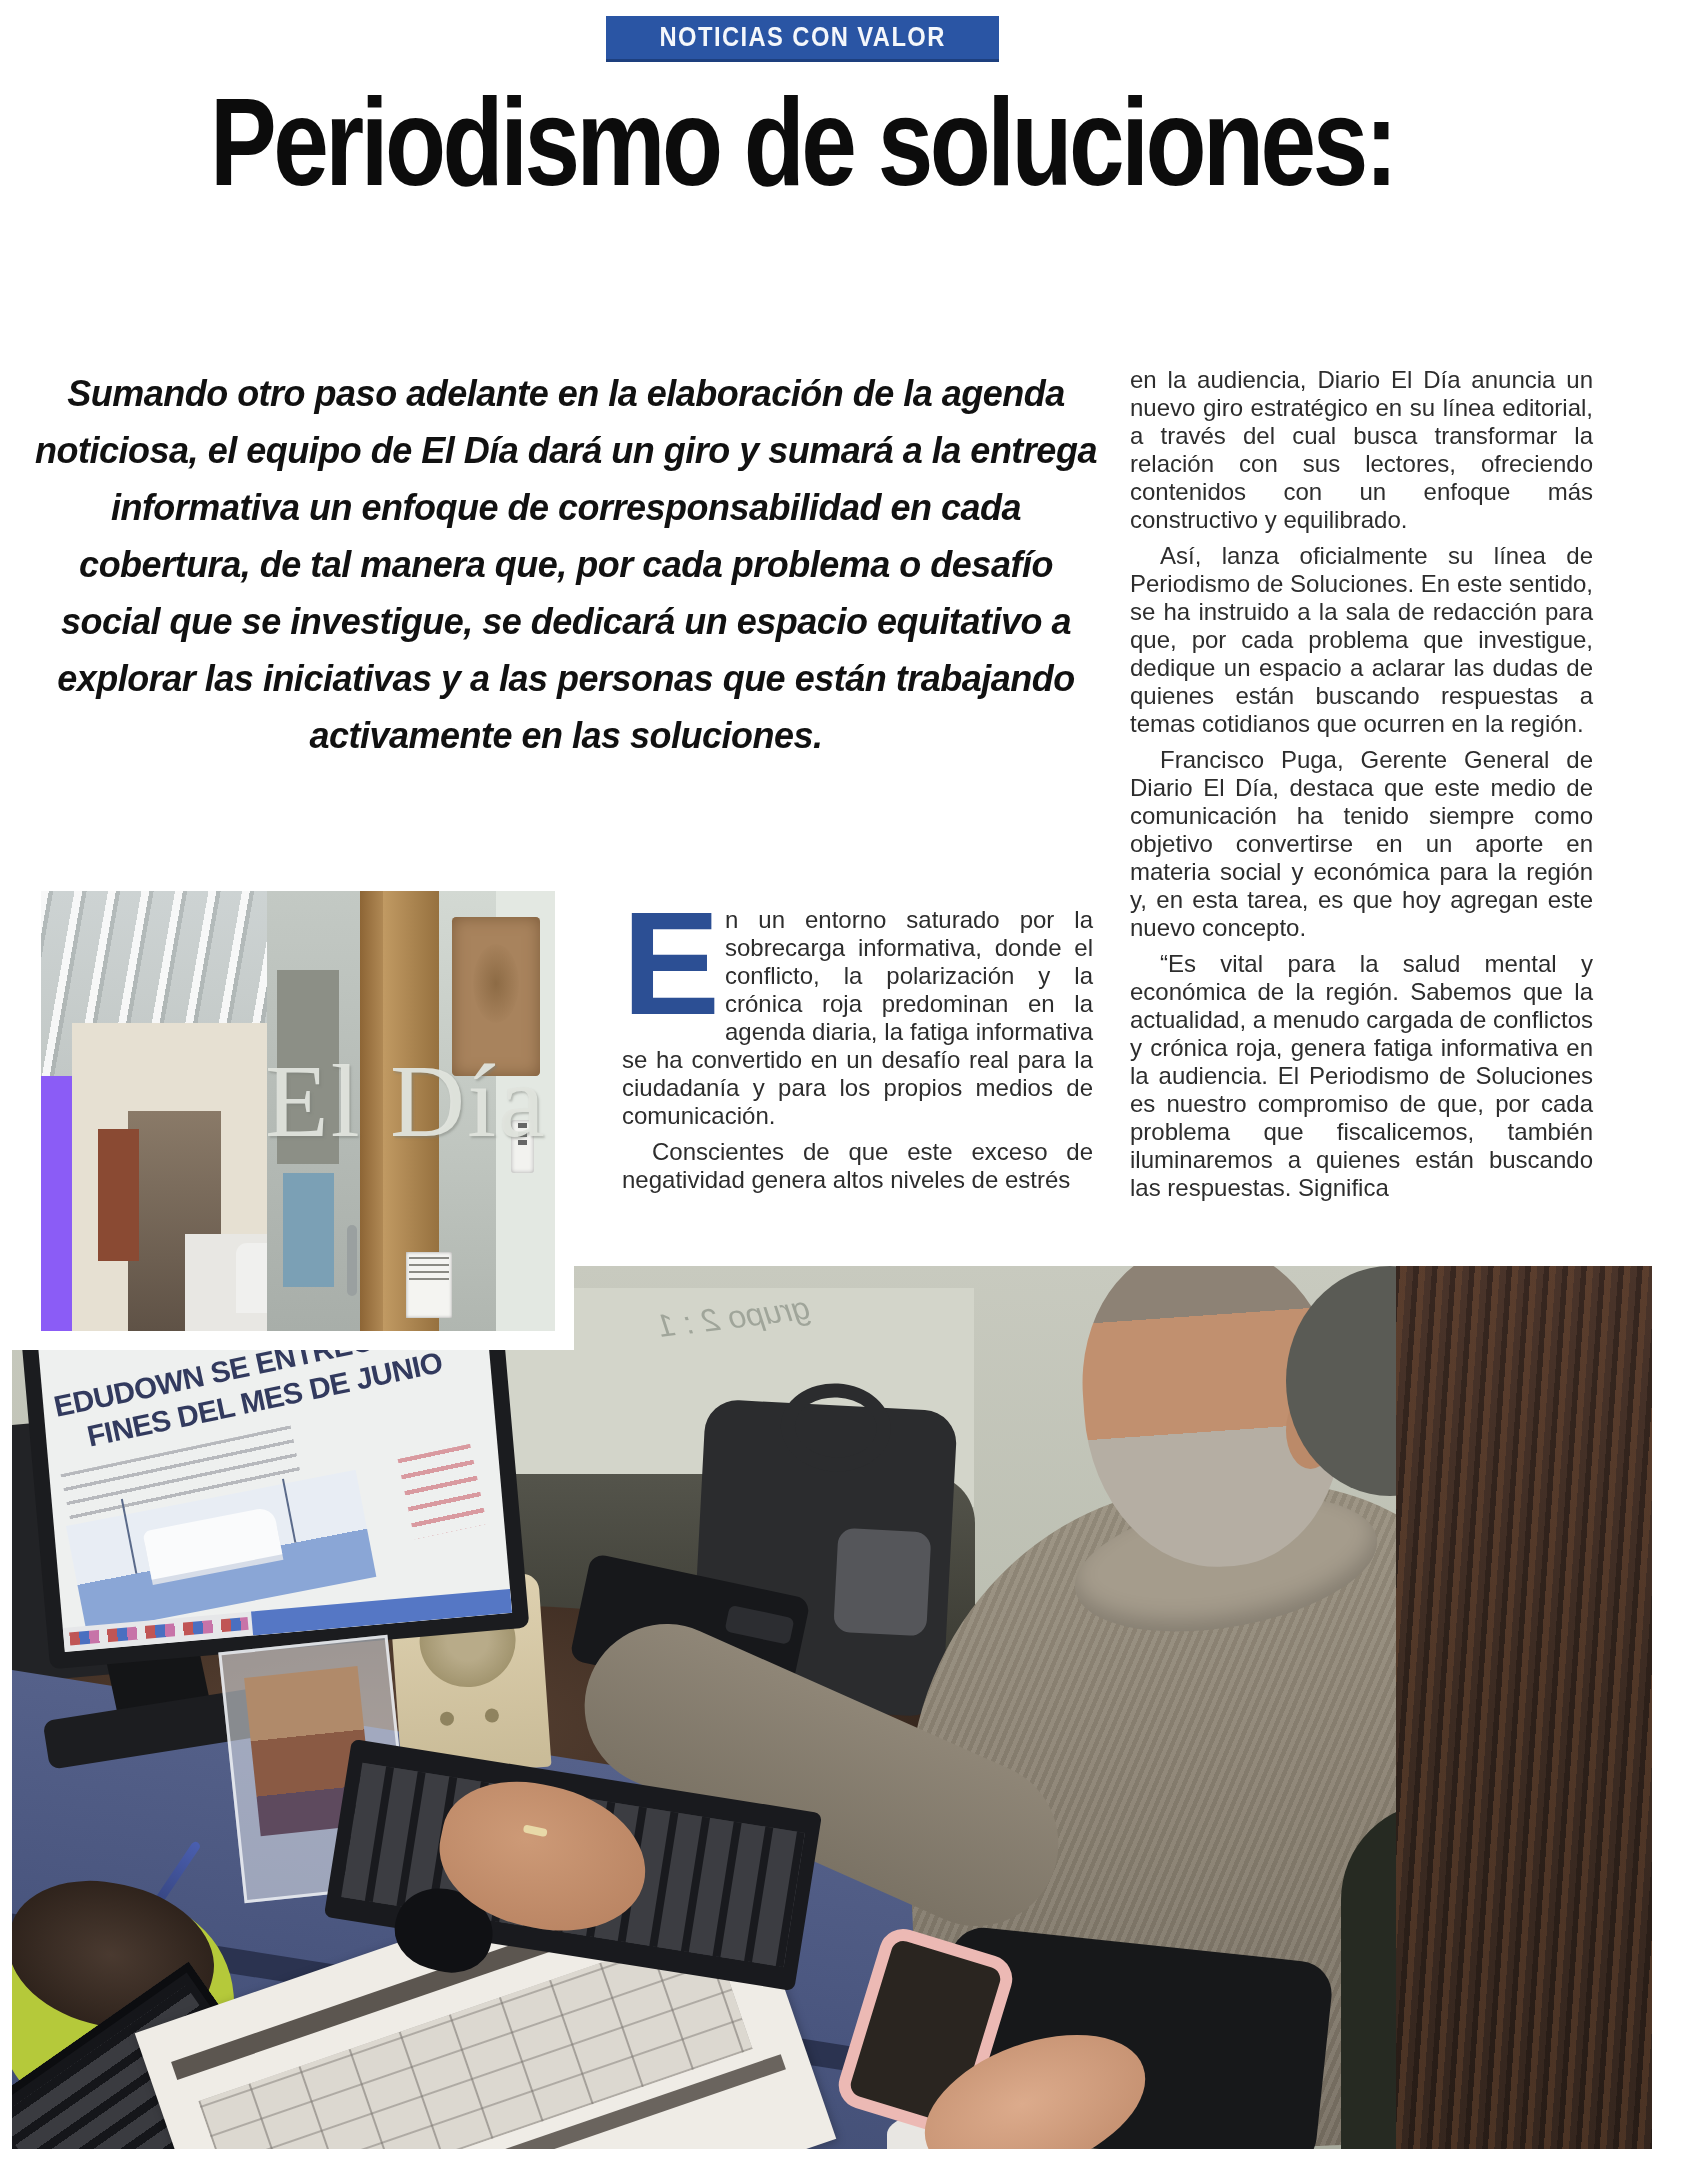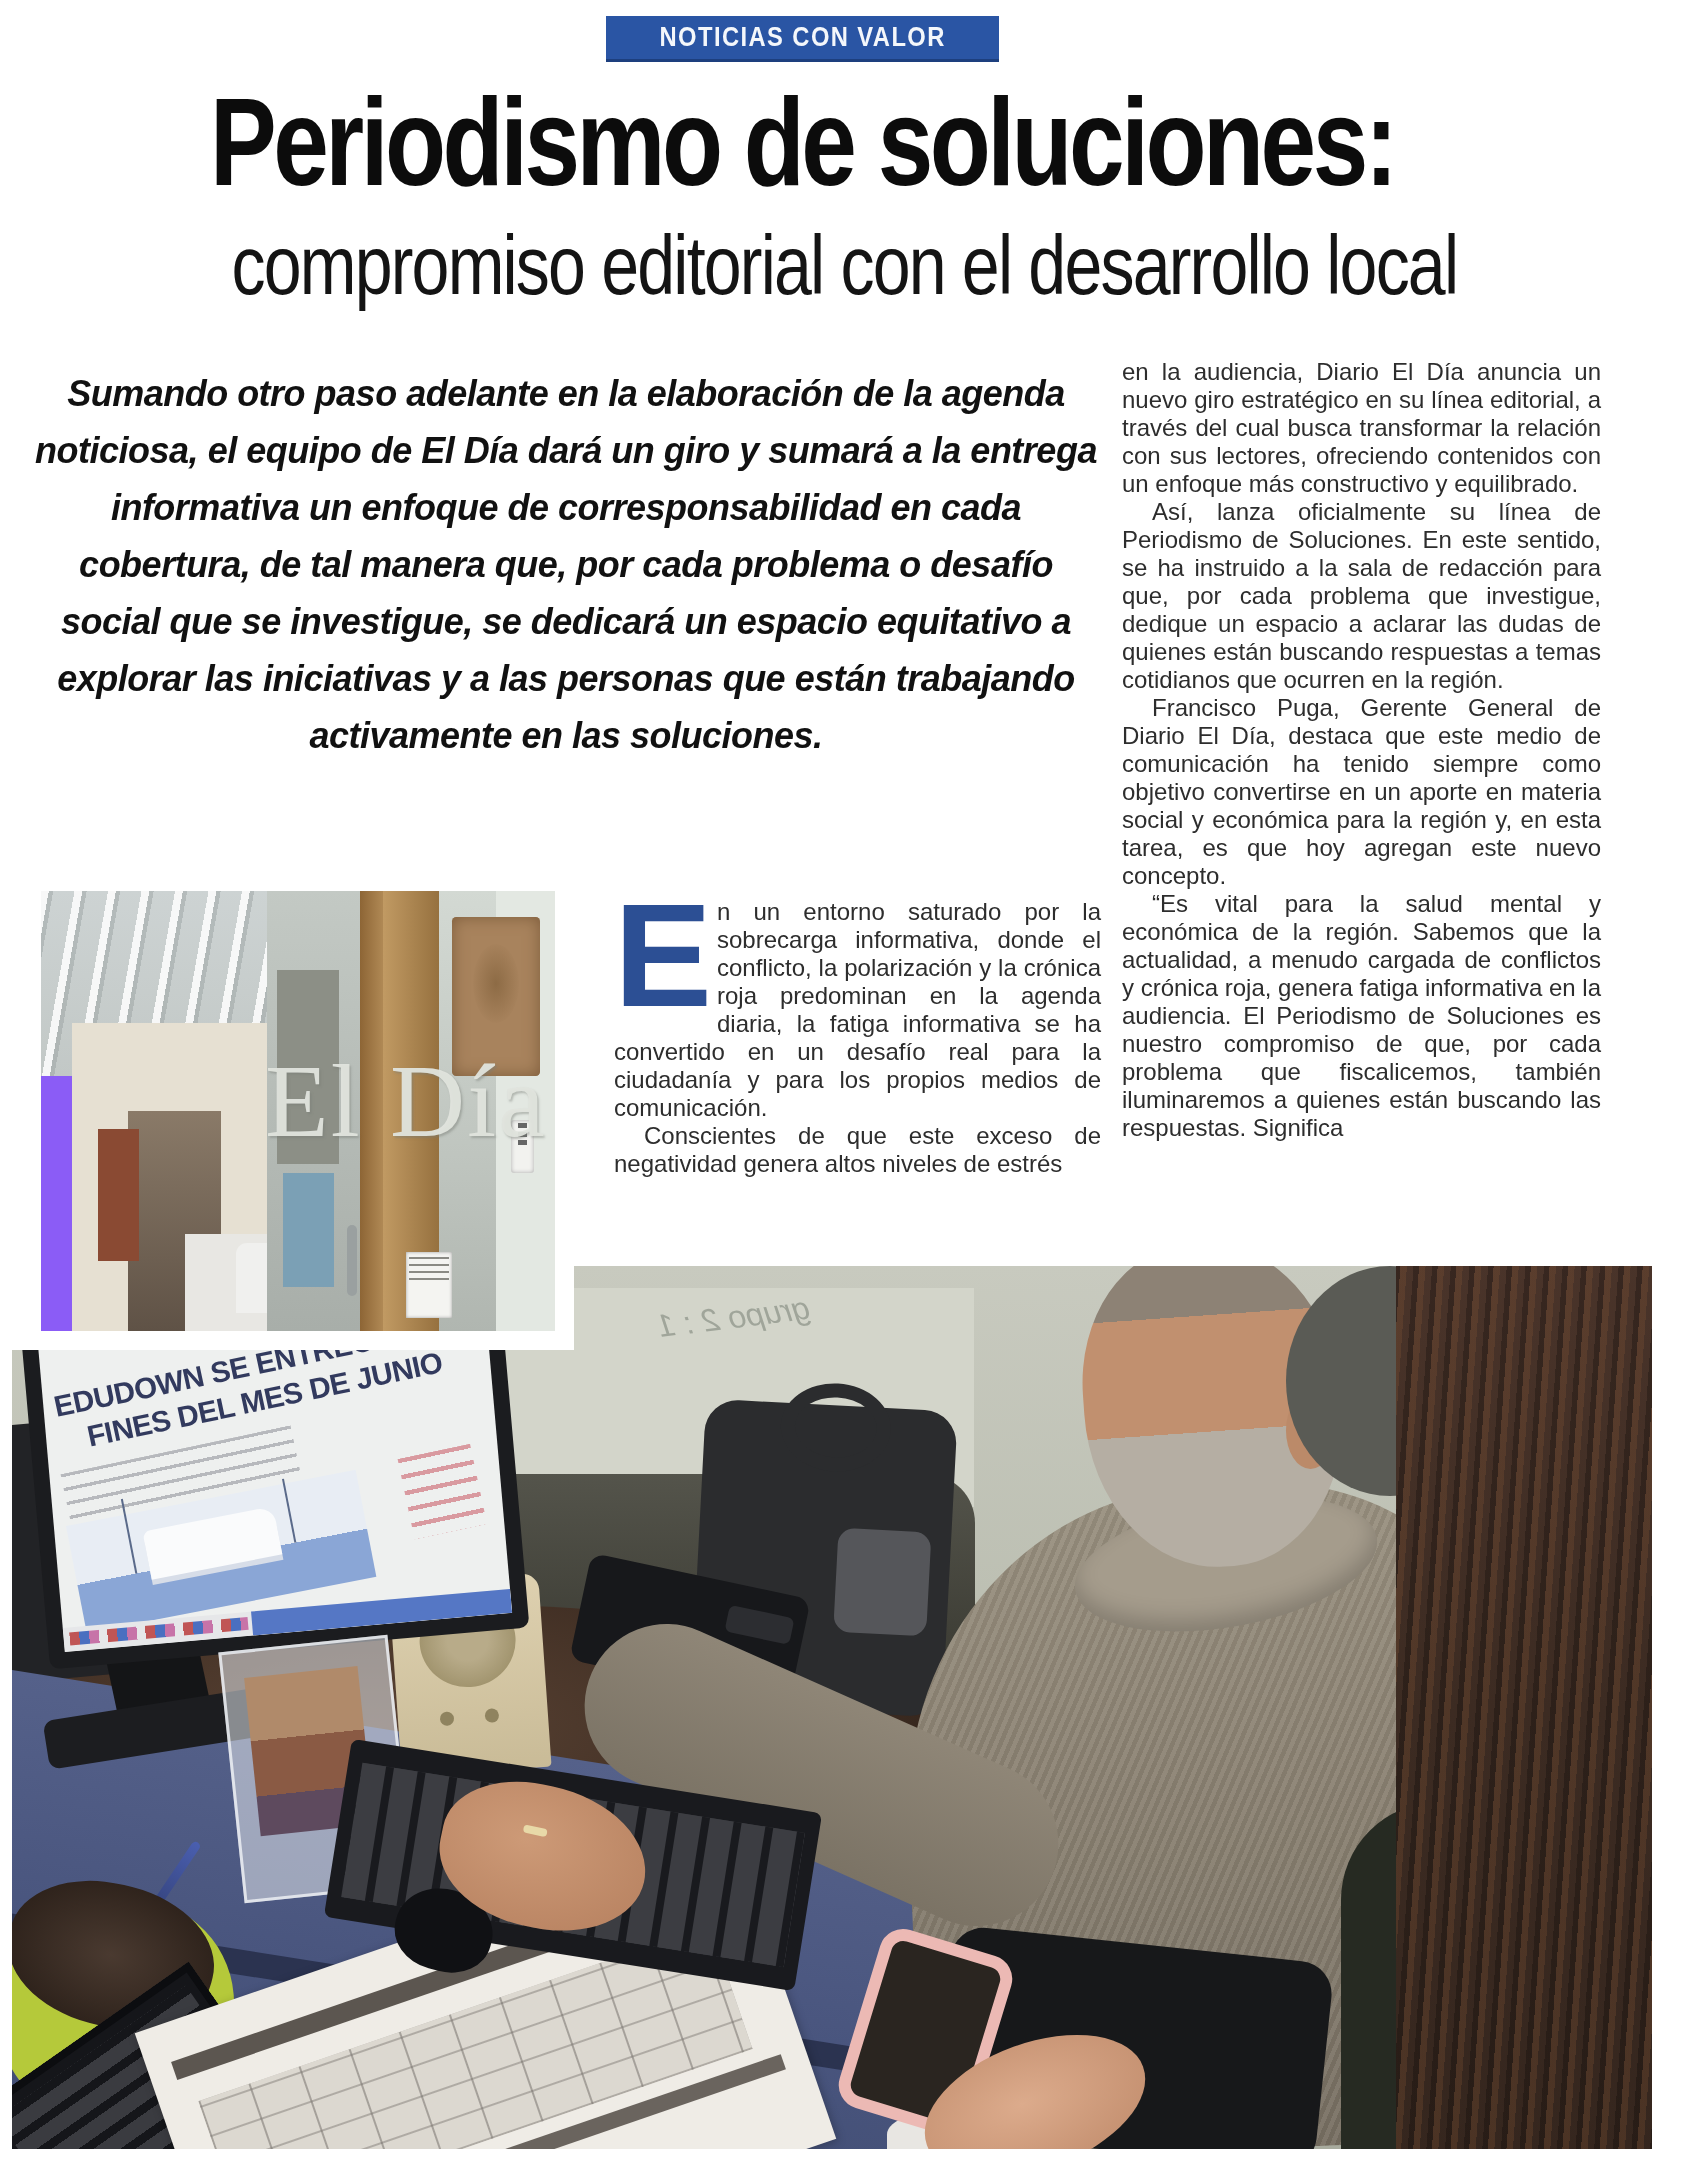--- a/index.html
+++ b/index.html
@@ -34,21 +34,21 @@
 
   
   .lead {
     left:33px; top:365px; width:1066px;
     font-size:36px; line-height:57px; font-weight:bold; font-style:italic;
     color:#111; text-align:center; letter-spacing:-0.5px;
   }
 
   
   .bodycol { font-size:24px; line-height:28px; color:#2d2d2d; text-align:justify; }
-  .bodycol p { margin:0; }
+  .bodycol p { margin:8px; }
   .bodycol p.indent { text-indent:30px; }
   .col-middle { left:614px; top:898px; width:487px; }
   .col-right  { left:1122px; top:358px;  width:479px; }
   .dropcap {
     float:left; width:92px; height:112px; margin:3.3px 11px 0 0;
     color:#2c4f94; font-size:147px; line-height:109px; font-weight:bold;
     font-family:"Liberation Sans", sans-serif;
   }
 
   
@@ -231,23 +231,20 @@
 
 <div class="page">
 
   <div class="abs banner">
     <span>NOTICIAS CON VALOR</span>
   </div>
 
   <div class="abs headline">
     <span>Periodismo de soluciones:</span>
   </div>
-  <div class="abs subheadline">
-    <span>compromiso editorial con el desarrollo local</span>
-  </div>
 
   <div class="abs lead">Sumando otro paso adelante en la elaboración de la agenda noticiosa, el equipo de El Día dará un giro y sumará a la entrega informativa un enfoque de corresponsabilidad en cada cobertura, de tal manera que, por cada problema o desafío social que se investigue, se dedicará un espacio equitativo a explorar las iniciativas y a las personas que están trabajando activamente en las soluciones.</div>
 
   <div class="abs bodycol col-middle">
     <p>
       <span class="dropcap">E</span><span>n un entorno saturado por la sobrecarga informativa, donde el conflicto, la polarización y la crónica roja predominan en la agenda diaria, la fatiga informativa se ha convertido en un desafío real para la ciudadanía y para los propios medios de comunicación.</span>
     </p>
     <p class="indent">Conscientes de que este exceso de negatividad genera altos niveles de estrés</p>
   </div>
 

